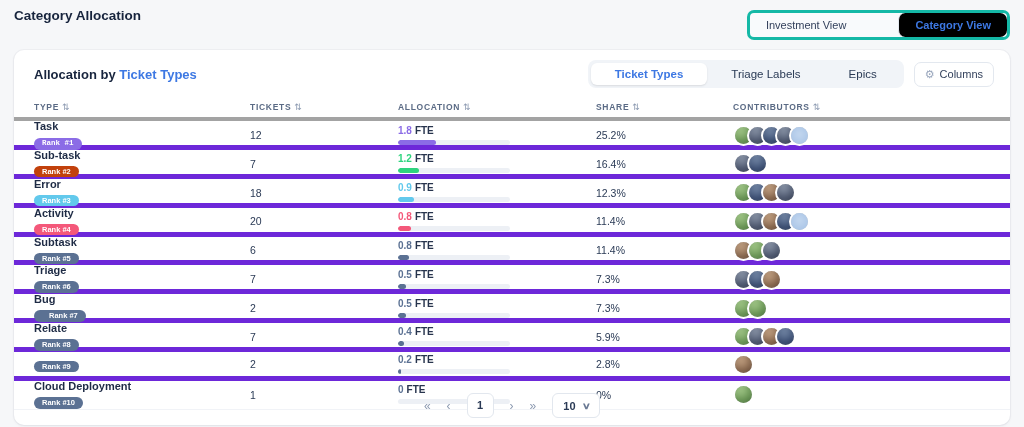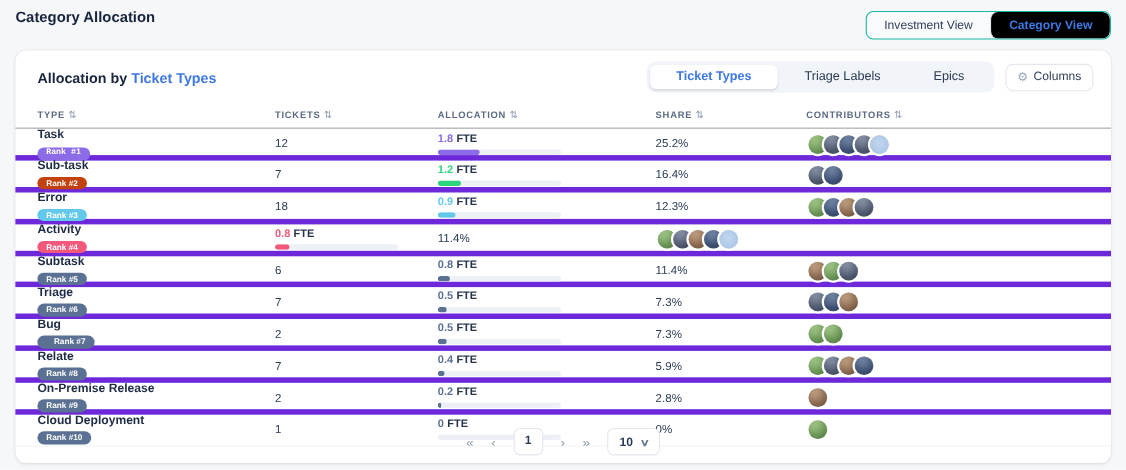--- a/index.html
+++ b/index.html
@@ -7,39 +7,39 @@
   body {
     background:#f6f7f9;
     font-family:"Liberation Sans", sans-serif;
     color:#1e2b45;
     overflow:hidden;
   }
   
   .page-header { display:flex; justify-content:space-between; align-items:flex-start; padding:8px 14px 0 14px; }
   .page-title { font-size:13.5px; font-weight:bold; color:#17243d; }
   .page-subtitle { font-size:11.5px; color:#8fa3c2; margin-top:5px; }
-  .view-toggle { display:flex; border:1px solid #14b8a6; border-radius:7px; background:#f8fafc; overflow:hidden; margin-top:2px; }
+  .view-toggle { display:flex; border:3px solid #14b8a6; border-radius:7px; background:#f8fafc; overflow:hidden; margin-top:2px;gap:36px; }
   .view-toggle .opt { padding:6px 16px; font-size:11px; color:#33415c; cursor:pointer; white-space:nowrap; }
   .view-toggle .opt.active { background:#000000; color:#3d78e3; font-weight:bold; border-left:1px solid #e3e8ef; border-radius:7px; }
   
   .card { position:relative; margin:10px 14px 0 14px; height:375px; background:#fff; border-radius:10px;
           box-shadow:0 1px 3px rgba(20,30,60,.07), 0 0 0 1px rgba(20,30,60,.03); }
   .card-header { display:flex; justify-content:space-between; align-items:center; padding:10px 16px 8px 20px; }
   .card-title { font-size:13px; font-weight:bold; color:#17243d; }
   .card-title .link { color:#3d78e3; cursor:pointer; }
   .header-right { display:flex; align-items:center; }
   .tabs { display:flex; background:#f1f4f8; border-radius:8px; padding:3px; }
   .tab { padding:5px 24px; font-size:11.5px; color:#2a3a55; border-radius:6px; cursor:pointer; white-space:nowrap; }
   .tab.active { background:#fff; color:#3d78e3; font-weight:bold; box-shadow:0 1px 2px rgba(0,0,0,.10); }
   .columns-btn { margin-left:10px; display:flex; align-items:center; gap:5px; border:1px solid #e3e8ef; border-radius:7px;
                  padding:5px 10px; font-size:11px; color:#33415c; background:#fff; cursor:pointer; }
   .columns-btn .gear { color:#9aa7bd; font-size:11px; }
   
   .grid-cols { display:grid; grid-template-columns:216px 148px 198px 137px 1fr; padding:0 20px; align-items:center; }
-  .thead { height:25px; border-bottom:1px solid #a3a3a3; }
+  .thead { height:25px; border-bottom:4px solid #a3a3a3; }
   .th { font-size:8.5px; letter-spacing:.7px; font-weight:bold; color:#5b6b85; text-transform:uppercase; cursor:pointer; }
   .th .sort { font-size:9px; color:#8b99b0; margin-left:3px; font-weight:normal; }
   .trow { height:28.9px; border-bottom:5px solid #6d28d9; }
   .trow:last-child { border-bottom:1px solid #f1f3f7; }
   .type-cell { line-height:1; }
   .type-name { font-size:11px; font-weight:bold; color:#1e2b45; }
   .rank-badge { display:inline-block; font-size:7.5px; font-weight:bold; color:#fff; padding:2px 8px; border-radius:8px; margin-top:2px; }
   .tickets { font-size:10.5px; color:#2a3a55; }
   .alloc-val { font-size:10px; font-weight:bold; color:#27344d; line-height:1; }
   .alloc-num { margin-right:3px; }
@@ -170,20 +170,21 @@
           <div class="avatar av-brown">
             <div class="blurfill"></div>
           </div>
           <div class="avatar av-dark">
             <div class="blurfill"></div>
           </div>
         </div>
       </div>
       <div class="grid-cols trow">
         <div class="type-cell"><div class="type-name">Activity</div><span class="rank-badge" style="background: rgb(244, 88, 122);">Rank #4</span></div>
+        <div class="tickets">20</div>
         <div>
           <div class="alloc-val"><span class="alloc-num" style="color: rgb(244, 88, 122);">0.8</span><span>FTE</span></div>
           <div class="bar">
             <div class="bar-fill" style="width: 12%; background: rgb(244, 88, 122);"></div>
           </div>
         </div>
         <div class="share">11.4%</div>
         <div class="avatars">
           <div class="avatar av-green">
             <div class="blurfill"></div>
@@ -284,21 +285,21 @@
           </div>
           <div class="avatar av-brown">
             <div class="blurfill"></div>
           </div>
           <div class="avatar av-navy">
             <div class="blurfill"></div>
           </div>
         </div>
       </div>
       <div class="grid-cols trow">
-        <div class="type-cell"><div class="type-name">On-Premise Release</div><span class="rank-badge" style="background: rgb(91, 113, 147);">Rank #9</span></div>
+        <div class="type-cell"><span class="rank-badge" style="background: rgb(91, 113, 147);">Rank #9</span></div>
         <div class="tickets">2</div>
         <div>
           <div class="alloc-val"><span class="alloc-num" style="color: rgb(91, 113, 147);">0.2</span><span>FTE</span></div>
           <div class="bar">
             <div class="bar-fill" style="width: 3%; background: rgb(91, 113, 147);"></div>
           </div>
         </div>
         <div class="share">2.8%</div>
         <div class="avatars">
           <div class="avatar av-brown">

